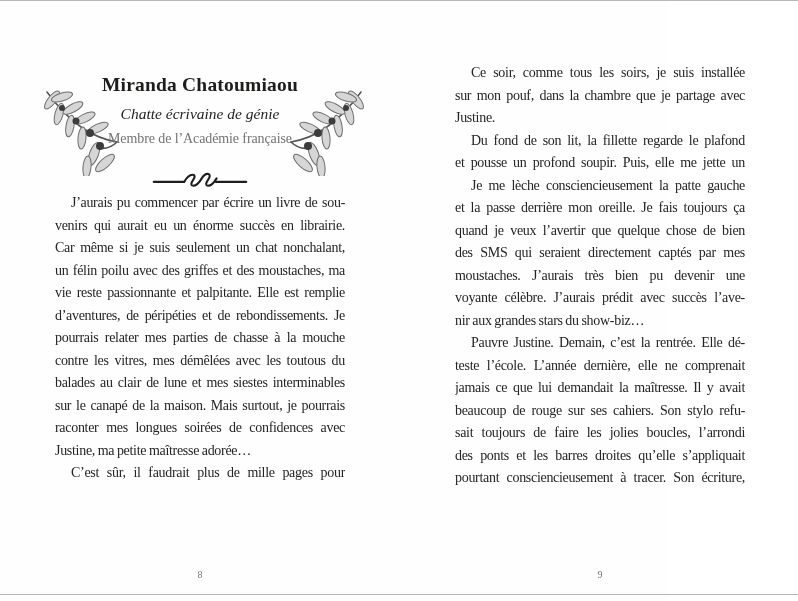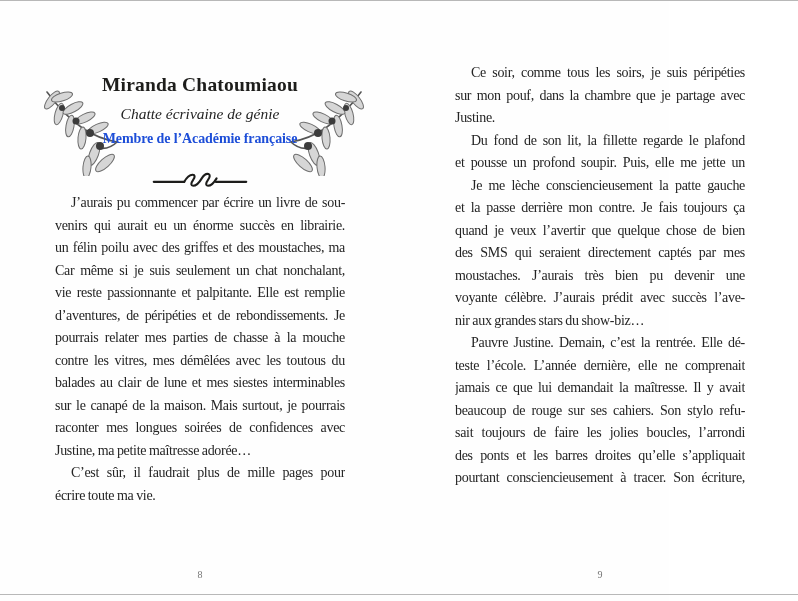--- a/index.html
+++ b/index.html
@@ -35,22 +35,22 @@
     margin: 0; padding-top: 74px;
     font-size: 19.5px; font-weight: bold;
     letter-spacing: 0.2px; color: #1d1d1b;
   }
   .subtitle {
     margin-top: 9px;
     font-size: 15.5px; font-style: italic; color: #232323;
   }
   .affiliation {
     margin-top: 8px;
-    font-size: 14px; font-weight: bold;
-    letter-spacing: -0.1px; color: #1d4ed8;
+    font-size: 14px; font-weight: normal;
+    letter-spacing: -0.1px; color: #737373;
   }
 
   .branch {
     position: absolute; top: 84px;
     width: 88px; height: 92px;
   }
   .branch-left  { left: 2px; }
   .branch-right { left: 258px; transform: scaleX(-1); }
 
   .divider-wrap {
@@ -153,46 +153,45 @@
         <g stroke="#1d1d1b" stroke-width="2.4" fill="none" stroke-linecap="round">
           <path d="M2 13 H37 M73 13 H108"></path>
           <path d="M37 13 C43 2 53 3 47 11 C41 19 50 21 57 9 C62 1 70 3 64 11 C58 19 67 21 74 9"></path>
         </g>
       </svg>
     </div>
 
     <div class="body-text" id="left-lines">
         <div class="line just indent">J’aurais pu commencer par écrire un livre de sou-</div>
         <div class="line just">venirs qui aurait eu un énorme succès en librairie.</div>
+        <div class="line just">Car même si je suis seulement un chat nonchalant,</div>
         <div class="line just">un félin poilu avec des griffes et des moustaches, ma</div>
-        <div class="line just">Car même si je suis seulement un chat nonchalant,</div>
         <div class="line just">vie reste passionnante et palpitante. Elle est remplie</div>
         <div class="line just">d’aventures, de péripéties et de rebondissements. Je</div>
         <div class="line just">pourrais relater mes parties de chasse à la mouche</div>
         <div class="line just">contre les vitres, mes démêlées avec les toutous du</div>
         <div class="line just">balades au clair de lune et mes siestes interminables</div>
         <div class="line just">sur le canapé de la maison. Mais surtout, je pourrais</div>
         <div class="line just">raconter mes longues soirées de confidences avec</div>
         <div class="line">Justine, ma petite maîtresse adorée…</div>
         <div class="line just indent">C’est sûr, il faudrait plus de mille pages pour</div>
-        <div class="line">écrire toute ma vie.</div>
       </div>
 
     <div class="page-number">8</div>
   </section>
 
   <section class="page page-right">
     <div class="body-text" id="right-lines">
-        <div class="line just indent">Ce soir, comme tous les soirs, je suis péripéties</div>
+        <div class="line just indent">Ce soir, comme tous les soirs, je suis installée</div>
         <div class="line just">sur mon pouf, dans la chambre que je partage avec</div>
         <div class="line">Justine.</div>
         <div class="line just indent">Du fond de son lit, la fillette regarde le plafond</div>
         <div class="line just">et pousse un profond soupir. Puis, elle me jette un</div>
         <div class="line just indent">Je me lèche consciencieusement la patte gauche</div>
-        <div class="line just">et la passe derrière mon contre. Je fais toujours ça</div>
+        <div class="line just">et la passe derrière mon oreille. Je fais toujours ça</div>
         <div class="line just">quand je veux l’avertir que quelque chose de bien</div>
         <div class="line just">des SMS qui seraient directement captés par mes</div>
         <div class="line just">moustaches. J’aurais très bien pu devenir une</div>
         <div class="line just">voyante célèbre. J’aurais prédit avec succès l’ave-</div>
         <div class="line">nir aux grandes stars du show-biz…</div>
         <div class="line just indent">Pauvre Justine. Demain, c’est la rentrée. Elle dé-</div>
         <div class="line just">teste l’école. L’année dernière, elle ne comprenait</div>
         <div class="line just">jamais ce que lui demandait la maîtresse. Il y avait</div>
         <div class="line just">beaucoup de rouge sur ses cahiers. Son stylo refu-</div>
         <div class="line just">sait toujours de faire les jolies boucles, l’arrondi</div>

